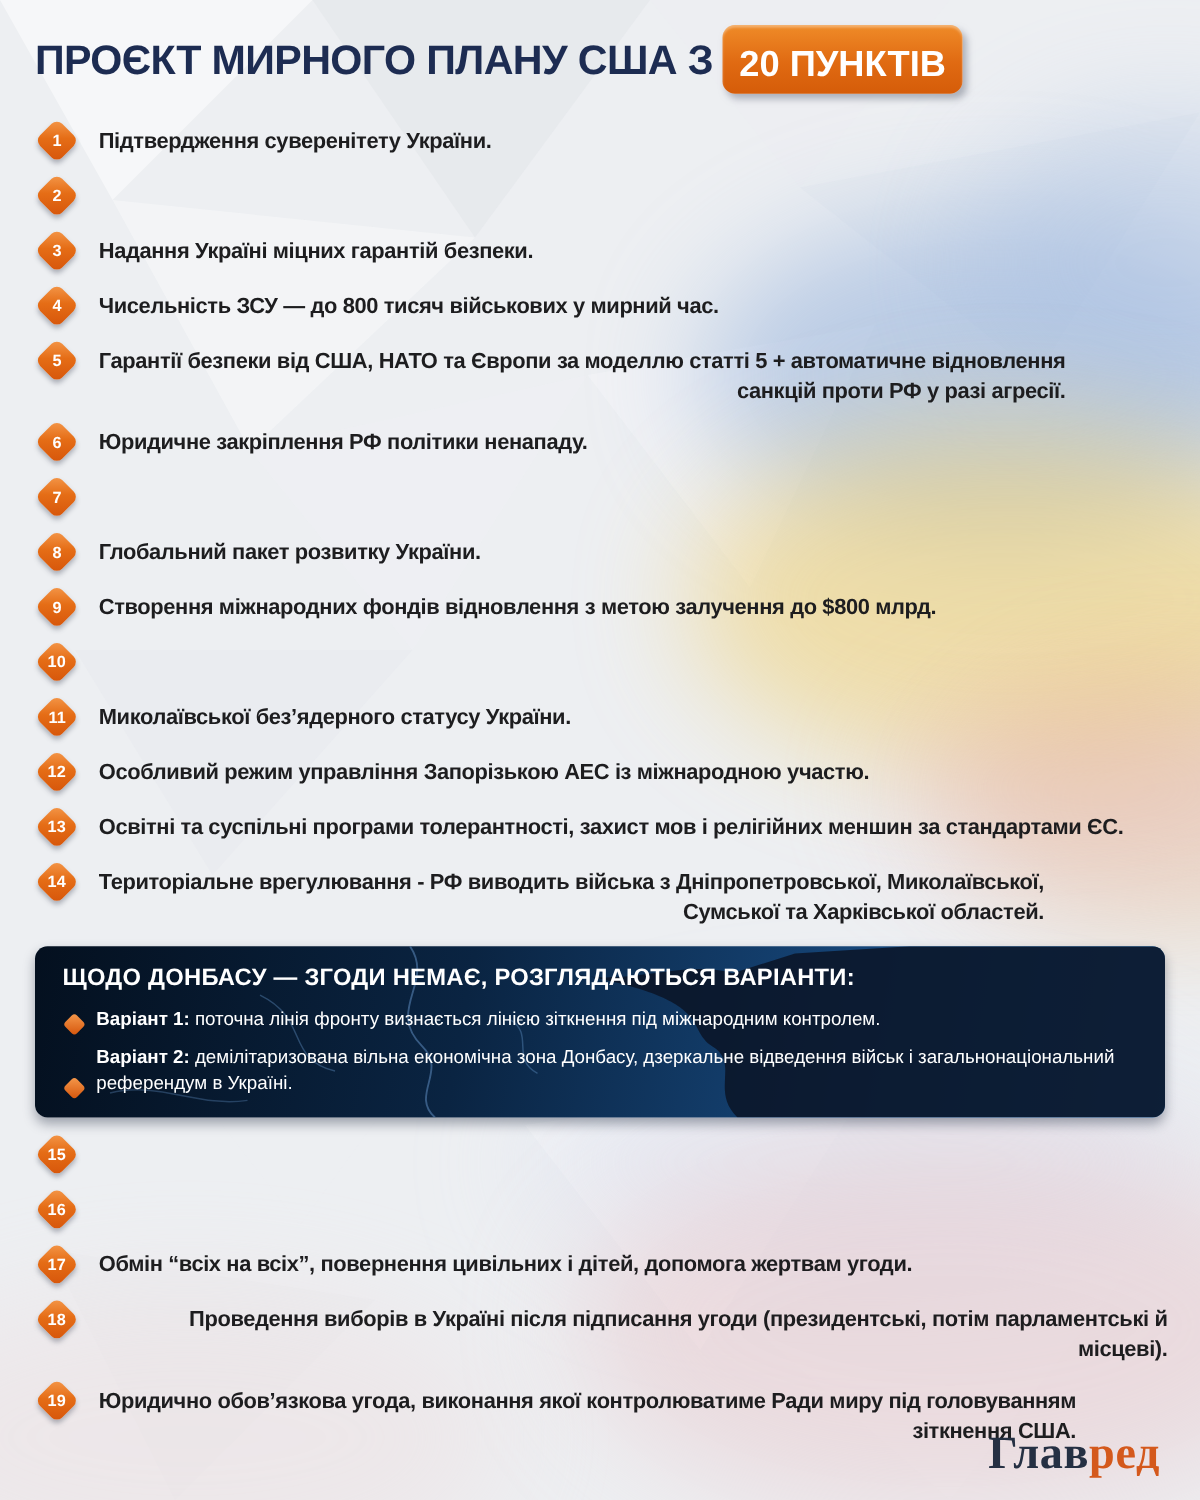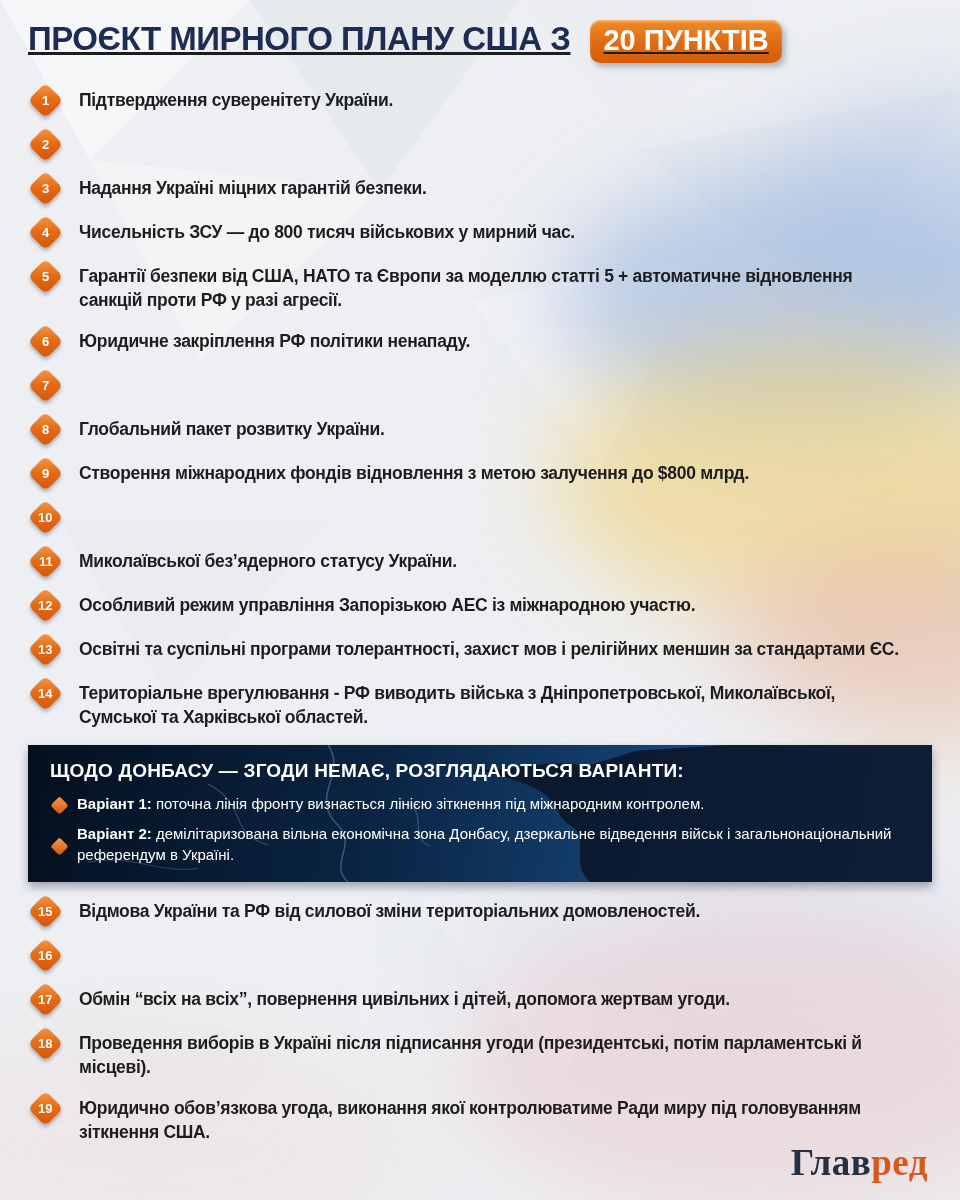--- a/index.html
+++ b/index.html
@@ -8,66 +8,66 @@
     position:relative;
     overflow:hidden;
     font-family:"Liberation Sans", sans-serif;
     background:#edeff2;
     color:#1d1d1f;
   }
   svg.bg { position:absolute; inset:0; z-index:0; }
   .content { position:relative; z-index:1; padding:20px 26px 0 28px; }
 
   
-  .header { display:flex; align-items:flex-start; gap:20px; margin-bottom:24px;text-decoration:underline; }
+  .header { display:flex; align-items:center; gap:8px; margin-bottom:24px; }
   .title {
     font-size:33px; font-weight:bold; letter-spacing:-0.5px;
     color:#1d2c52; white-space:nowrap;
   }
   .title-badge {
     font-size:29px; font-weight:bold; color:#ffffff; white-space:nowrap;
-    padding:4px 13px 6px; border-radius:10px;
+    padding:16px 13px 6px; border-radius:10px;
     background:linear-gradient(180deg,#ef8b28 0%,#e06a12 55%,#d55c09 100%);
     box-shadow:3px 4px 6px rgba(120,125,140,.55), inset 0 2px 2px rgba(255,255,255,.35);
   }
 
   
   .item { display:flex; align-items:flex-start; gap:17px; margin-bottom:16px; }
   .badge-wrap { flex:0 0 34px; width:34px; height:30px; display:flex; align-items:center; justify-content:center; margin-top:-2px; }
   .diamond {
     width:25px; height:25px; border-radius:6px;
     transform:rotate(45deg);
     background:linear-gradient(135deg,#f59a4d 0%,#e56d16 45%,#d5540a 100%);
     box-shadow:2px 2px 4px rgba(90,95,110,.45);
     display:flex; align-items:center; justify-content:center;
   }
   .diamond .num {
     transform:rotate(-45deg);
     color:#ffffff; font-size:13px; font-weight:bold; line-height:1;
   }
   .item-text {
     font-size:17.5px; line-height:24px; font-weight:bold; letter-spacing:-0.3px;
-    color:#1d1d1f; white-space:pre-line; padding-top:1px;
+    color:#1d1d1f; white-space:pre-line; padding-top:1px;text-align:right;
   }
 
   
   .panel {
     position:relative; overflow:hidden;
     margin:4px 2px 16px 0;
-    border-radius:0;
+    border-radius:10px;
     padding:15px 22px 17px;
     background:linear-gradient(100deg,#04101f 0%,#0a2442 38%,#17497e 75%,#1d5c97 100%);
     box-shadow:0 5px 9px rgba(40,50,70,.4);
   }
   .panel svg.map { position:absolute; inset:0; width:100%; height:100%; }
   .panel-heading {
     position:relative; color:#ffffff; font-size:19px; font-weight:bold;
     letter-spacing:0.2px; margin-bottom:11px;
   }
-  .variant { position:relative; display:flex; align-items:center; gap:11px; margin-top:9px; }
+  .variant { position:relative; display:flex; align-items:flex-end; gap:11px; margin-top:9px; }
   .v-diamond {
     flex:0 0 13px; width:13px; height:13px; margin-top:4px; margin-left:3px;
     border-radius:3px; transform:rotate(45deg);
     background:linear-gradient(135deg,#f59a4d,#d5540a);
   }
   .v-line { color:#ffffff; font-size:15px; line-height:21px; white-space:pre-line; }
   .v-label { font-weight:bold; }
 
   
   .logo {
@@ -253,21 +253,20 @@
       </div>
   </div>
 
   <div>
       <div class="item">
     <div class="badge-wrap">
       <div class="diamond">
         <span class="num">15</span>
       </div>
     </div>
-    <div class="item-text">Відмова України та РФ від силової зміни територіальних домовленостей.</div>
   </div>
       <div class="item">
     <div class="badge-wrap">
       <div class="diamond">
         <span class="num">16</span>
       </div>
     </div>
   </div>
       <div class="item">
     <div class="badge-wrap">

